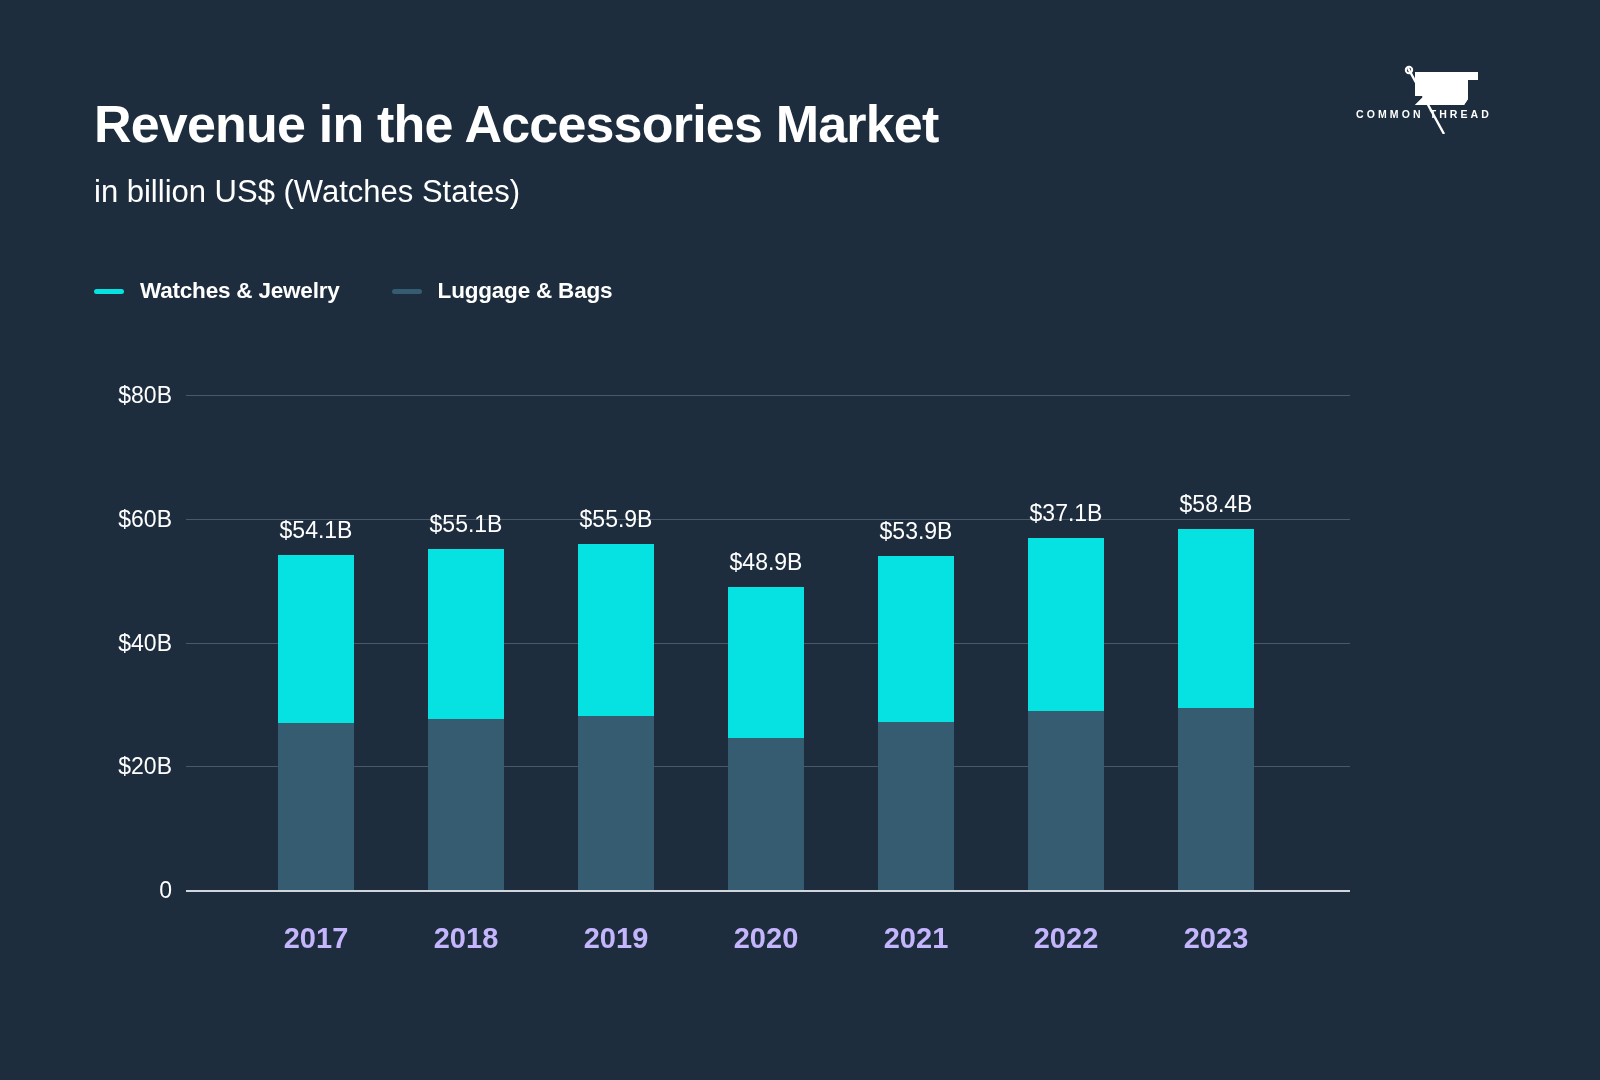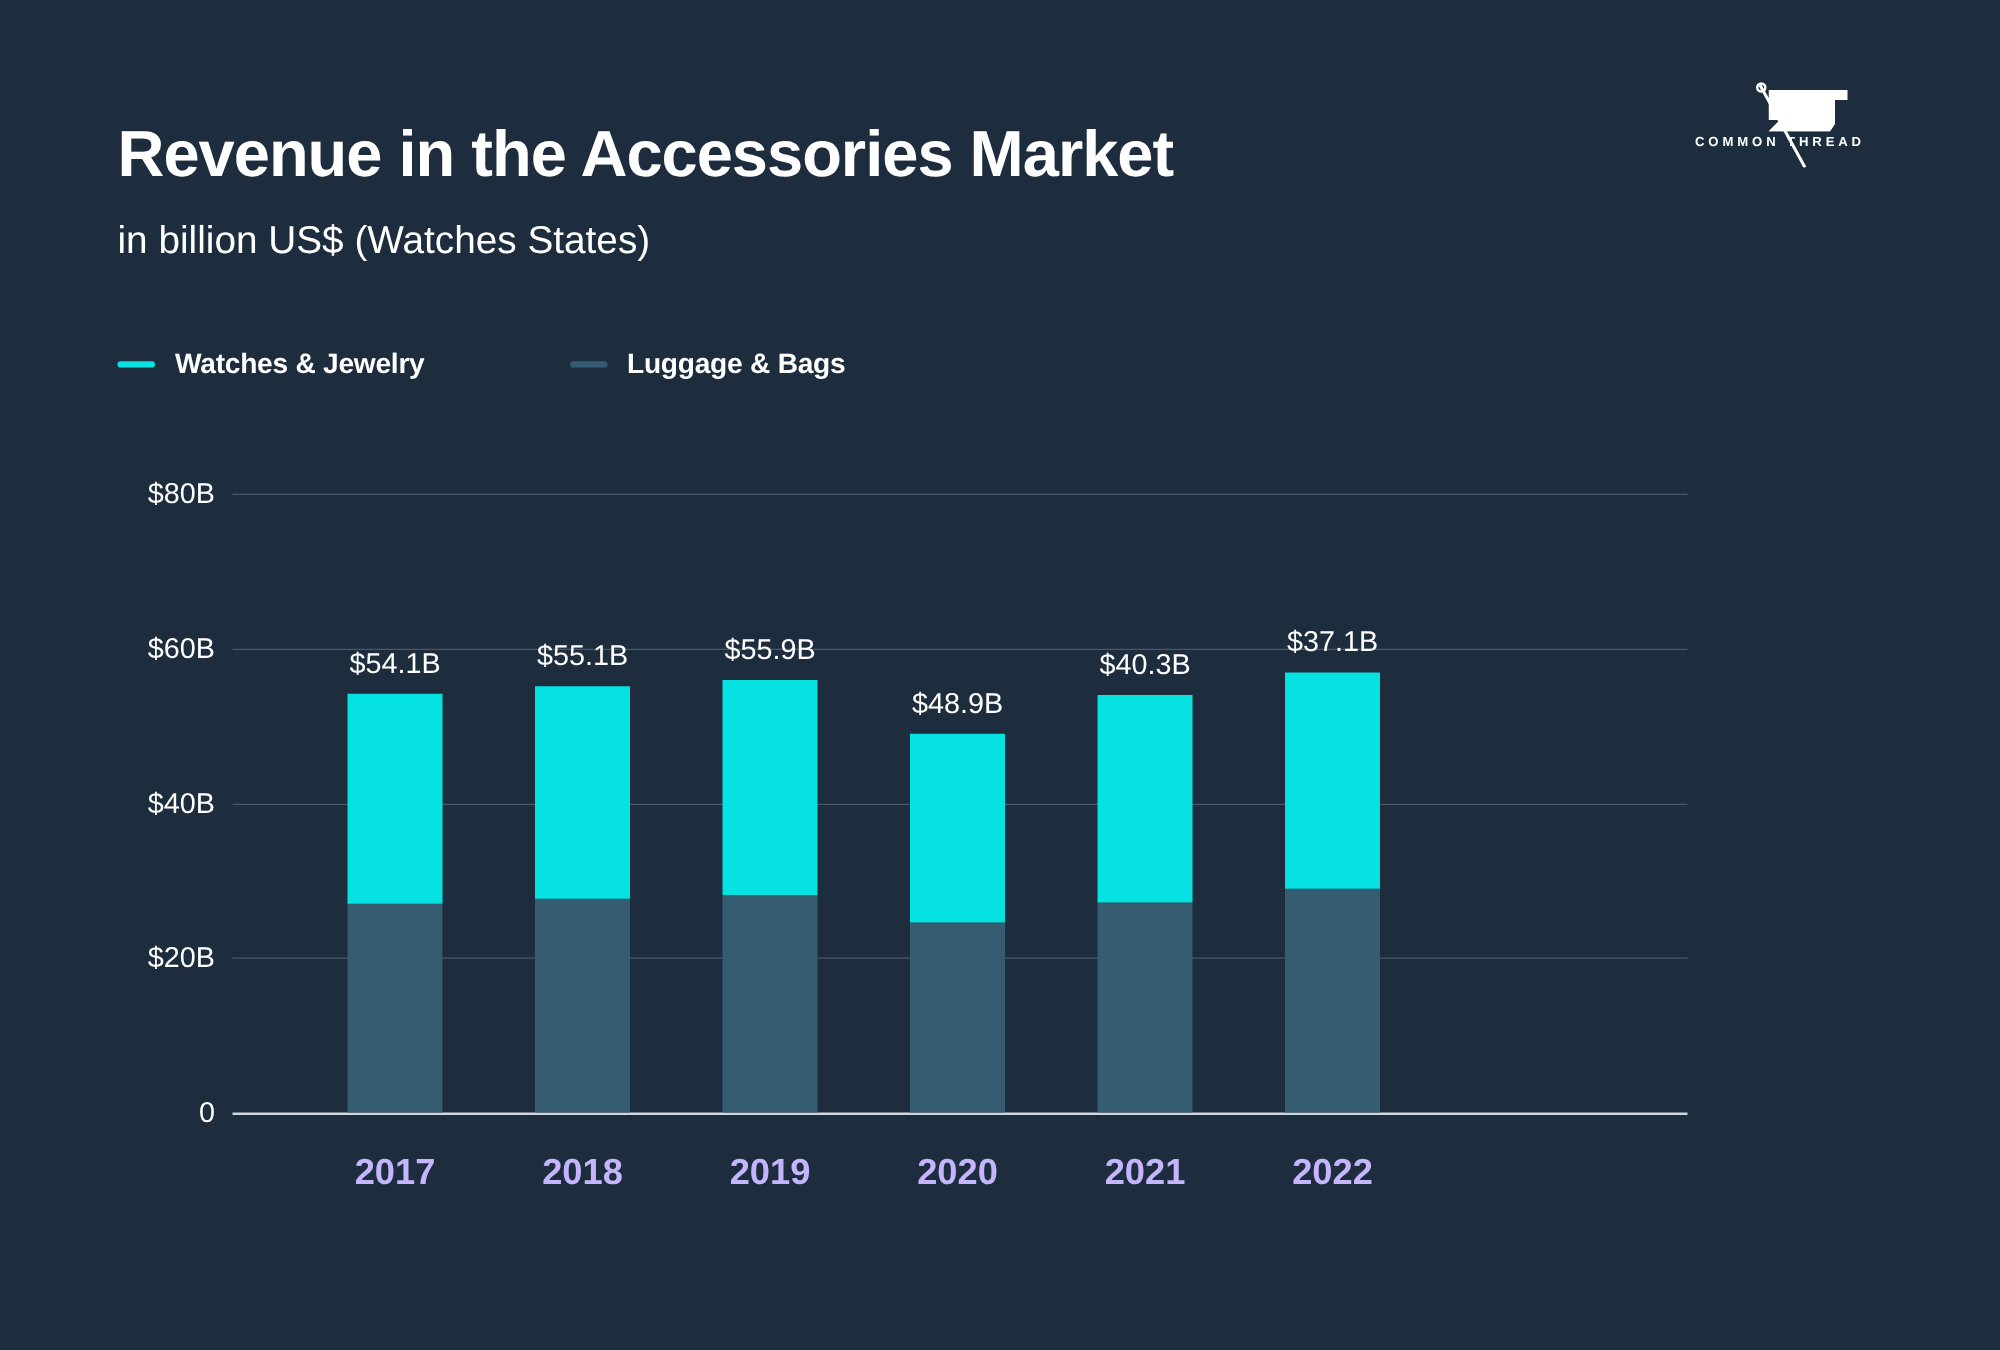--- a/index.html
+++ b/index.html
@@ -68,21 +68,21 @@
     white-space: nowrap;
   }
 
   
   #legend {
     position: absolute;
     left: 94px;
     top: 278px;
     display: flex;
     align-items: center;
-    gap: 116px;
+    gap: 52px;
   }
   .legend-item {
     display: flex;
     align-items: center;
     gap: 16px;
   }
   .legend-swatch {
     width: 30px;
     height: 5px;
     border-radius: 3px;
@@ -216,22 +216,28 @@
     </div>
     <div class="bar-group" style="left: 728px; top: 0px; height: 1080px;">
       <div class="bar-seg" title="Luggage &amp; Bags 2020: 24.5" style="top: 738.406px; height: 151.594px; background: rgb(54, 92, 113);"></div>
       <div class="bar-seg" title="Watches &amp; Jewelry 2020: 24.4" style="top: 587.431px; height: 150.975px; background: rgb(6, 226, 226);"></div>
       <div class="bar-total-label" style="top: 549.431px;">$48.9B</div>
       <div class="bar-cat-label">2020</div>
     </div>
     <div class="bar-group" style="left: 878px; top: 0px; height: 1080px;">
       <div class="bar-seg" title="Luggage &amp; Bags 2021: 27.1" style="top: 722.319px; height: 167.681px; background: rgb(54, 92, 113);"></div>
       <div class="bar-seg" title="Watches &amp; Jewelry 2021: 26.8" style="top: 556.494px; height: 165.825px; background: rgb(6, 226, 226);"></div>
-      <div class="bar-total-label" style="top: 518.494px;">$40.3B</div>
+      <div class="bar-total-label" style="top: 518.494px;">$53.9B</div>
       <div class="bar-cat-label">2021</div>
     </div>
     <div class="bar-group" style="left: 1028px; top: 0px; height: 1080px;">
       <div class="bar-seg" title="Luggage &amp; Bags 2022: 29" style="top: 710.562px; height: 179.438px; background: rgb(54, 92, 113);"></div>
       <div class="bar-seg" title="Watches &amp; Jewelry 2022: 27.9" style="top: 537.931px; height: 172.631px; background: rgb(6, 226, 226);"></div>
       <div class="bar-total-label" style="top: 499.931px;">$37.1B</div>
       <div class="bar-cat-label">2022</div>
     </div>
+    <div class="bar-group" style="left: 1178px; top: 0px; height: 1080px;">
+      <div class="bar-seg" title="Luggage &amp; Bags 2023: 29.4" style="top: 708.087px; height: 181.912px; background: rgb(54, 92, 113);"></div>
+      <div class="bar-seg" title="Watches &amp; Jewelry 2023: 29" style="top: 528.65px; height: 179.438px; background: rgb(6, 226, 226);"></div>
+      <div class="bar-total-label" style="top: 490.65px;">$58.4B</div>
+      <div class="bar-cat-label">2023</div>
+    </div>
   </div>
 
 </body></html>

